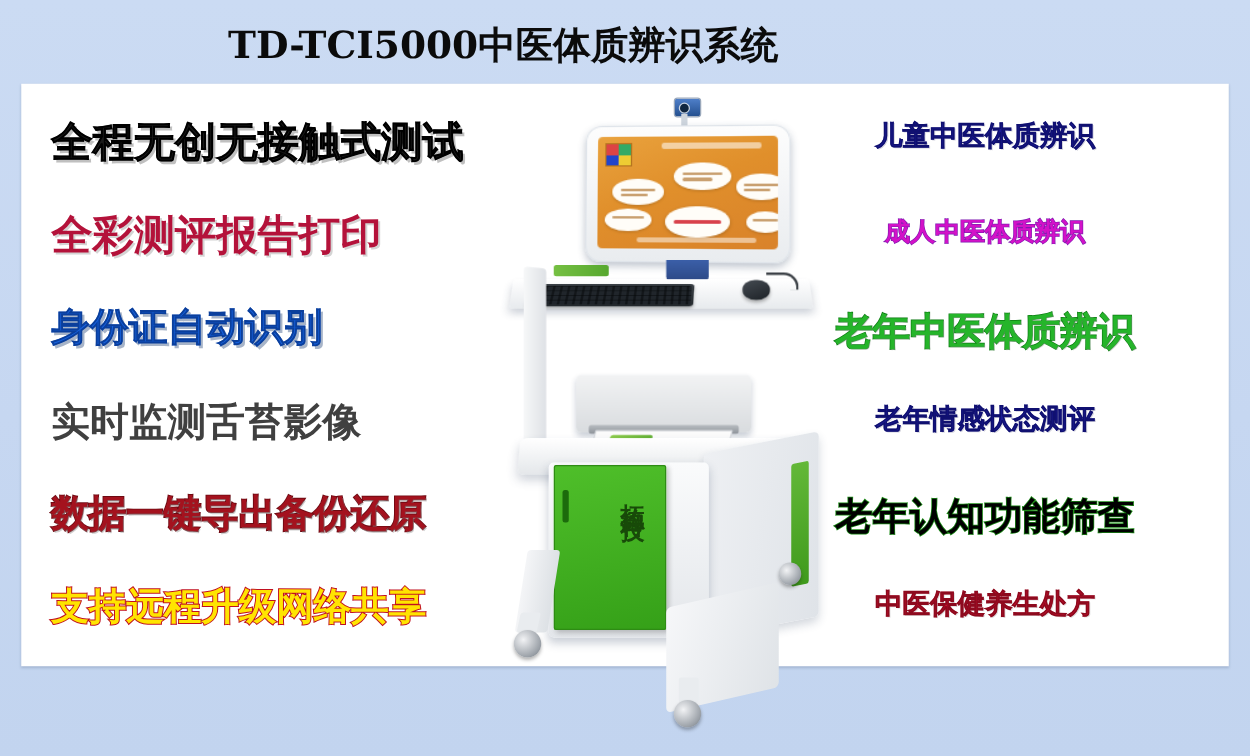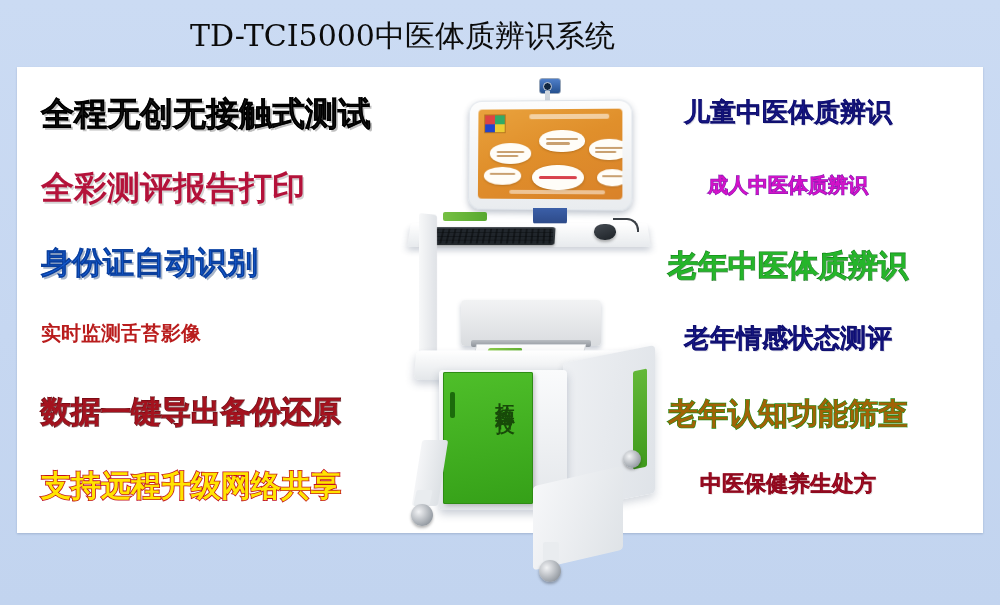--- a/index.html
+++ b/index.html
@@ -11,21 +11,21 @@
   }
   
   #poster{
     position:absolute;inset:0;
     background:linear-gradient(180deg,#cbdbf3 0%, #c6d7f1 55%, #c2d4ef 100%);
   }
   #title{
     position:absolute;left:0;top:16px;width:805px;
     text-align:center;
     font-family:"DejaVu Serif","Liberation Serif",serif;
-    font-size:30px;font-weight:normal;color:#0b0b0b;
+    font-size:30px;font-weight:bold;color:#0b0b0b;
     letter-spacing:0px;
     white-space:nowrap;
   }
   #panel{
     position:absolute;left:17px;top:67px;width:966px;height:466px;
     background:#ffffff;
     box-shadow:0 1px 2px rgba(60,80,120,.25);
   }
 
   
@@ -51,51 +51,51 @@
   .f-crimson{
     font-size:33px;color:#b4123a;
     text-shadow:1.5px 1.5px 0 rgba(170,170,170,.5);
   }
   .f-blue-shadow{
     font-size:31px;color:#1560dd;
     text-shadow:2px 2px 0 rgba(120,140,170,.65);
     -webkit-text-stroke:.5px #0b3f9c;
   }
   .f-violet{
-    font-size:20px;color:#b91c1c;
+    font-size:31px;color:#404040;
   }
   .f-darkred-outline{
     font-size:30px;color:#a4121e;
     -webkit-text-stroke:1.4px #6d0a12;
     paint-order:stroke fill;
     text-shadow:1px 1px 0 rgba(150,150,150,.45);
   }
   .f-yellow-outline{
     font-size:30px;color:#ffe400;
     -webkit-text-stroke:1.6px #c01020;
     paint-order:stroke fill;
   }
   .f-navy{
-    font-size:26px;color:#1b1b96;
+    font-size:22px;color:#1b1b96;
     -webkit-text-stroke:.4px #101070;
     text-shadow:1px 1px 0 rgba(160,160,180,.45);
   }
   .f-magenta{
     font-size:20px;color:#d312c8;
     -webkit-text-stroke:1px #7d1bb0;
     paint-order:stroke fill;
   }
   .f-green{
     font-size:30px;color:#25b52a;
     -webkit-text-stroke:1.1px #0c7a12;
     paint-order:stroke fill;
     text-shadow:1px 1px 0 rgba(170,180,170,.4);
   }
   .f-greenlight{
-    font-size:30px;color:#a16207;
+    font-size:30px;color:#000000;
     -webkit-text-stroke:1.2px #1d8c18;
     paint-order:stroke fill;
   }
   .f-red{
     font-size:22px;color:#cc0f2e;
     -webkit-text-stroke:.5px #8d0a1e;
     text-shadow:1px 1px 0 rgba(170,170,170,.4);
   }
 
   

